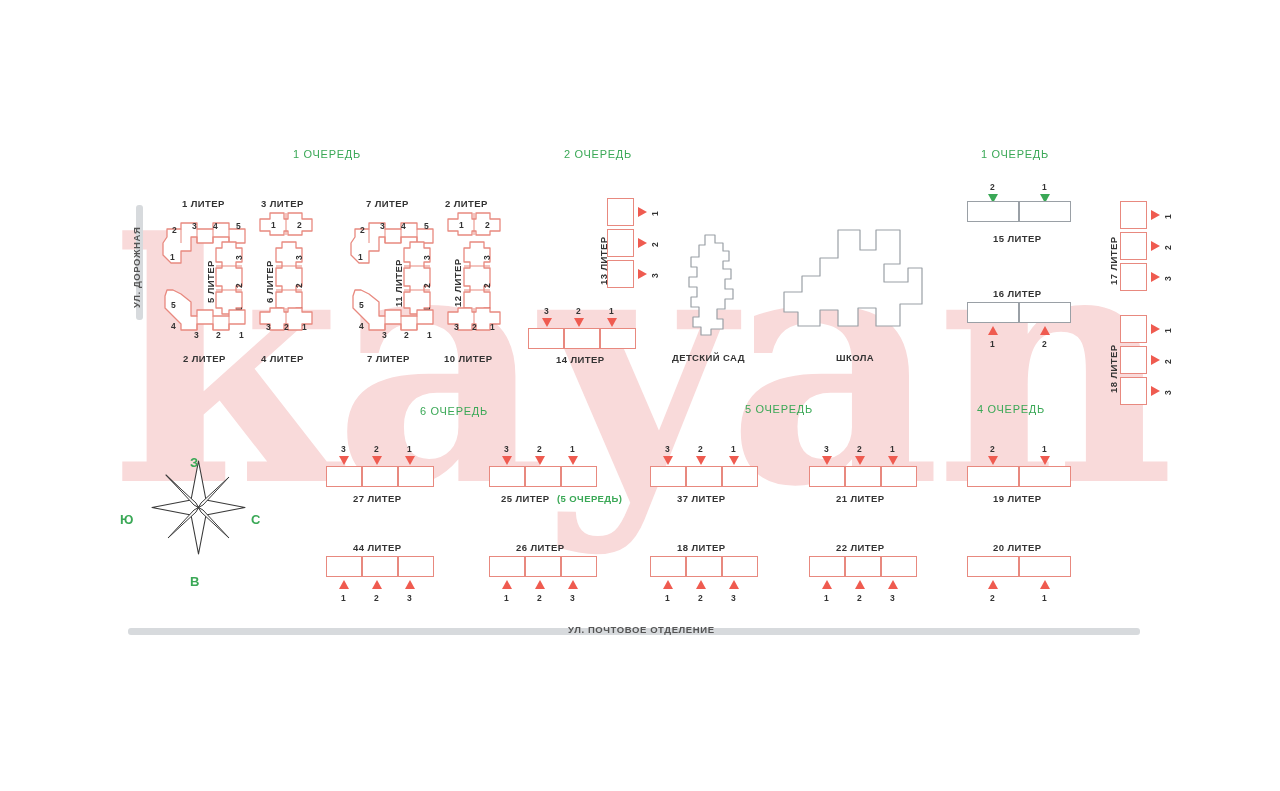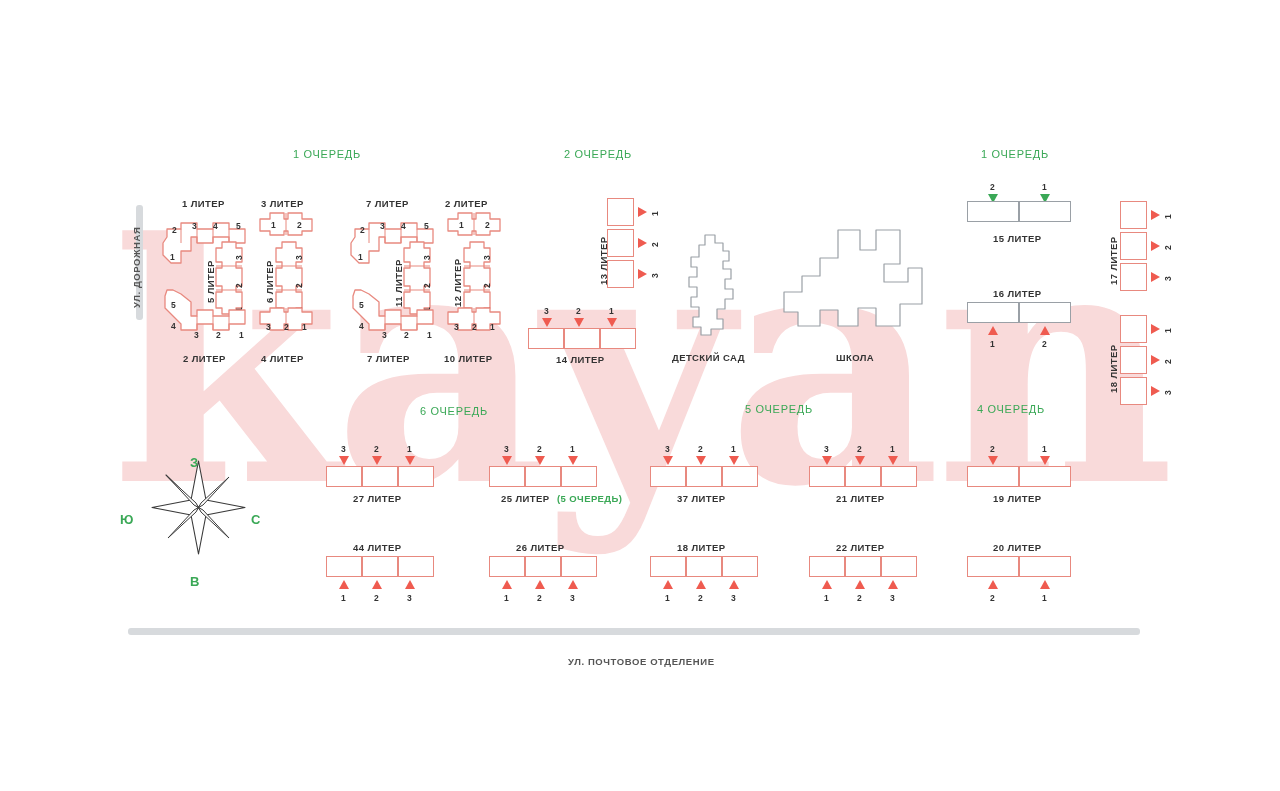--- a/index.html
+++ b/index.html
@@ -82,21 +82,21 @@
 <body>
 
 <div id="stage">
 
   <div class="wm">kayan</div>
 
   <div class="street-v" style="left:136px;top:205px;width:7px;height:115px;"></div>
   <div class="street-label vert" style="left:131px;top:308px;">УЛ. ДОРОЖНАЯ</div>
 
   <div class="street-h" style="left:128px;top:628px;width:1012px;height:7px;"></div>
-  <div class="street-label" style="left:568px;top:656px;">УЛ. ПОЧТОВОЕ ОТДЕЛЕНИЕ</div>
+  <div class="street-label" style="left:568px;top:624px;">УЛ. ПОЧТОВОЕ ОТДЕЛЕНИЕ</div>
 
   <div class="stage-title" style="left:293px;top:148px;">1 ОЧЕРЕДЬ</div>
   <div class="stage-title" style="left:564px;top:148px;">2 ОЧЕРЕДЬ</div>
   <div class="stage-title" style="left:981px;top:148px;">1 ОЧЕРЕДЬ</div>
   <div class="stage-title" style="left:420px;top:405px;">6 ОЧЕРЕДЬ</div>
   <div class="stage-title" style="left:745px;top:403px;">5 ОЧЕРЕДЬ</div>
   <div class="stage-title" style="left:977px;top:403px;">4 ОЧЕРЕДЬ</div>
 
   <div class="lbl" style="left:182px;top:198px;">1 ЛИТЕР</div>
   <div class="shape" style="left:157px;top:211px;">

